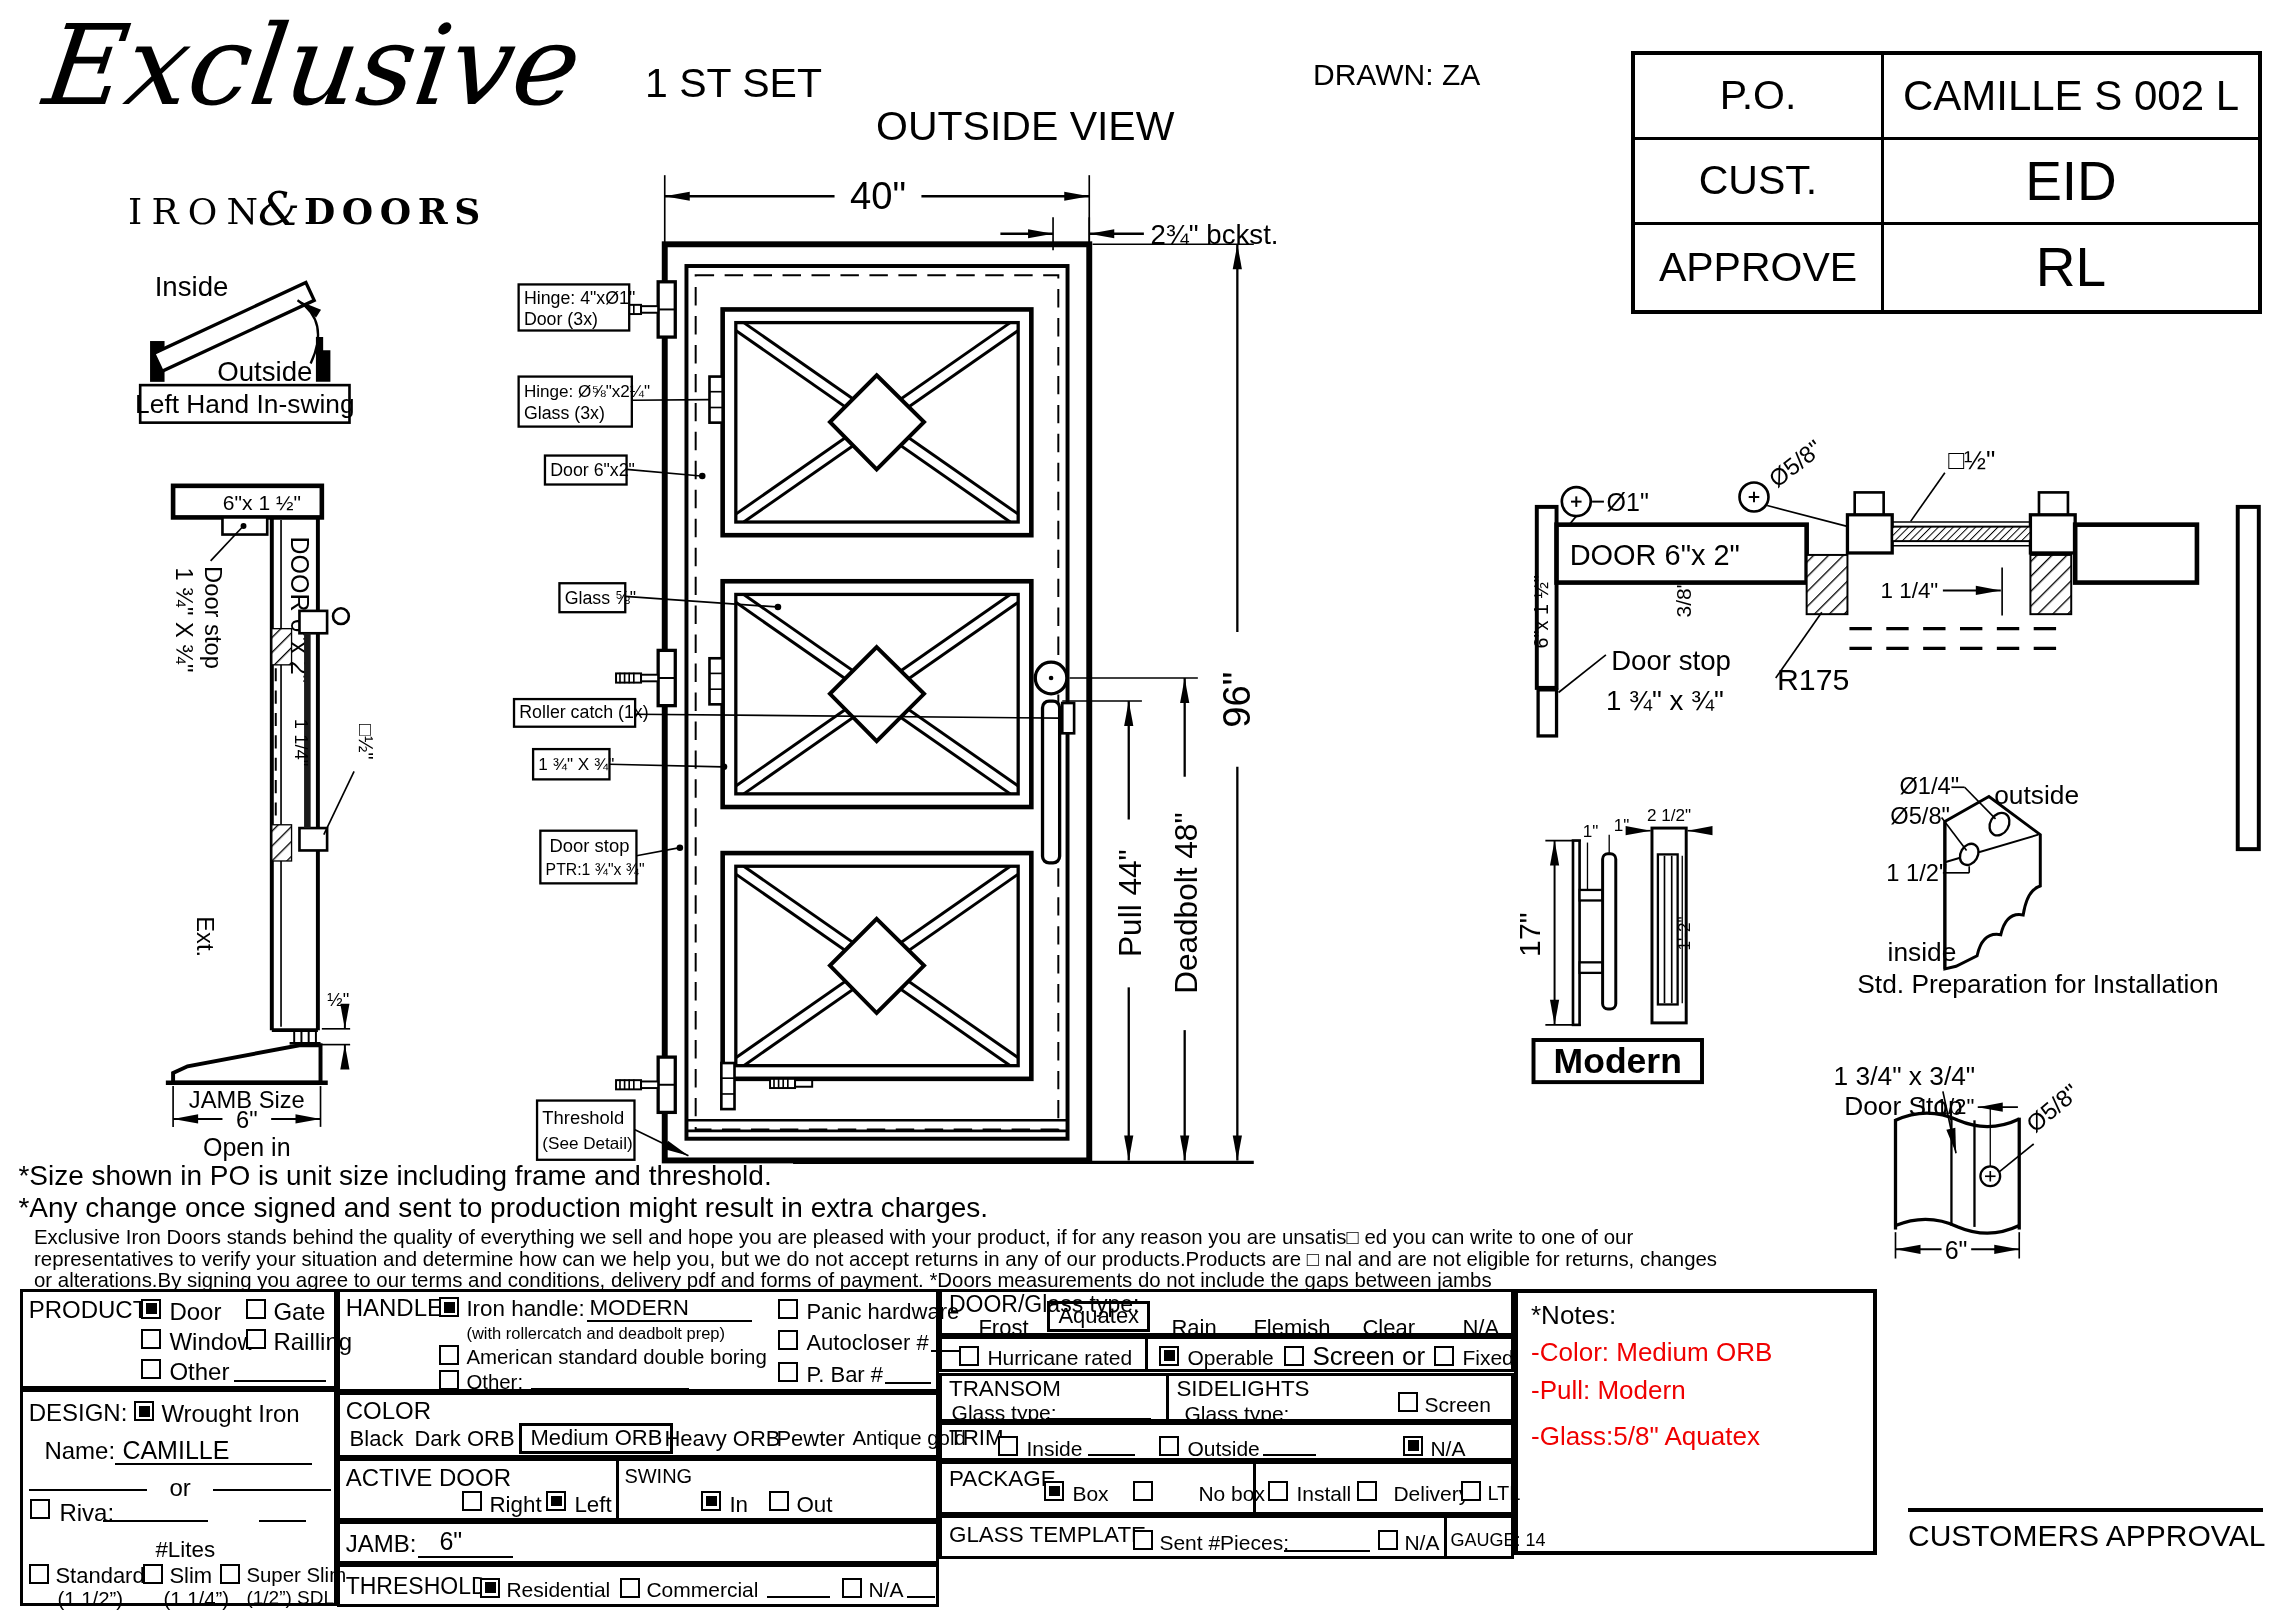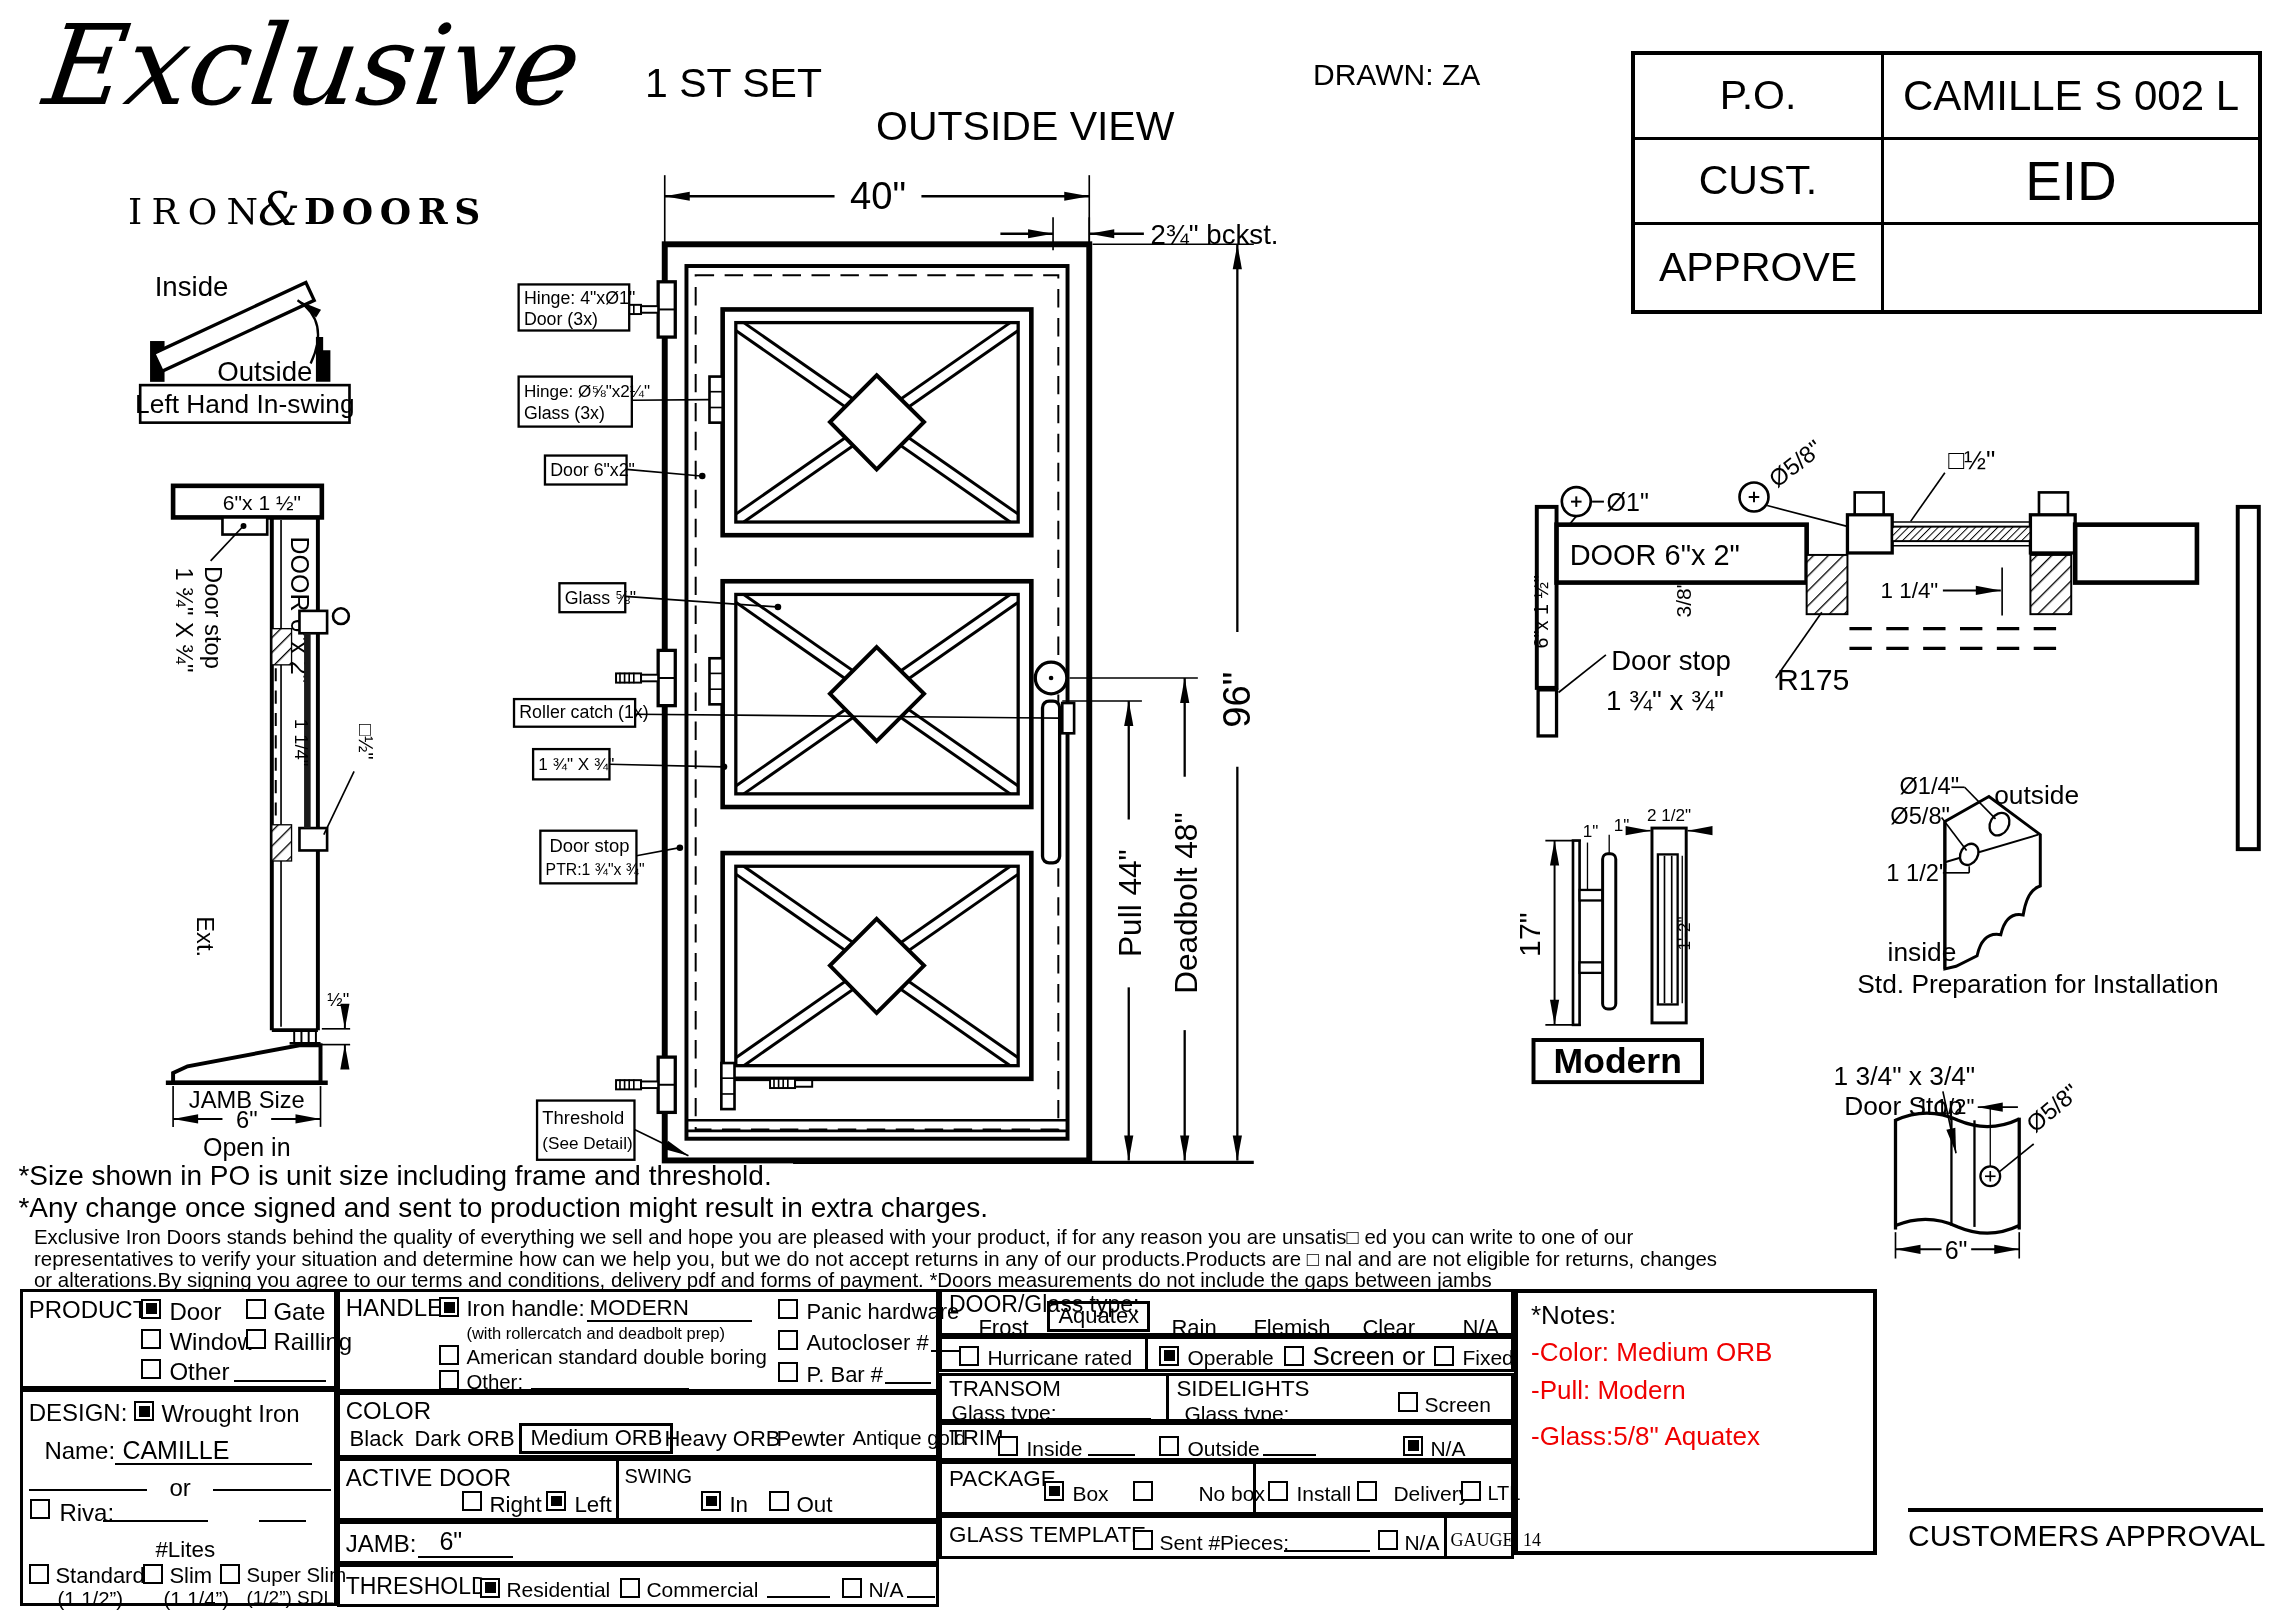--- a/index.html
+++ b/index.html
@@ -40,20 +40,21 @@
     <div class="porow">
       <div class="pocell-l">P.O.</div>
       <div class="pocell-v" style="font-size:42px;">CAMILLE S 002 L</div>
     </div>
     <div class="porow">
       <div class="pocell-l">CUST.</div>
       <div class="pocell-v" style="font-size:55px;">EID</div>
     </div>
     <div class="porow">
       <div class="pocell-l">APPROVE</div>
+      <div class="pocell-v" style="font-size:55px;">RL</div>
     </div>
   </div>
 
   <svg width="2295" height="1616" viewBox="0 0 3487 2455" style="position:absolute;left:0;top:0;">
     <defs>
       <marker id="ma" orient="auto" markerUnits="userSpaceOnUse" markerWidth="42" markerHeight="18" refX="40" refY="9">
         <path d="M2,2 L40,9 L2,16 Z"></path>
       </marker>
       <marker id="mas" orient="auto" markerUnits="userSpaceOnUse" markerWidth="42" markerHeight="18" refX="2" refY="9">
         <path d="M40,2 L2,9 L40,16 Z"></path>
@@ -568,21 +569,21 @@
     </div>
 
     <div class="sec" style="left:919px;top:226px;width:575px;height:44px;">
       <span class="t" style="left:6.6px;top:5.3px;font-size:22.4px;">GLASS TEMPLATE</span>
       <span class="cb" style="left:191px;top:12px;"></span>
       <span class="t" style="left:217px;top:13px;font-size:21px;">Sent #Pieces:</span>
       <span class="ul" style="left:342px;top:32px;width:86px;"></span>
       <span class="cb" style="left:436px;top:12px;"></span>
       <span class="t" style="left:462px;top:13px;font-size:21px;">N/A</span>
       <span class="vline" style="left:502px;top:0;height:41px;"></span>
-      <span class="t" style="left:508px;top:13px;font-size:18px;font-family:Liberation Serif, serif;">GAUGE: 14</span>
+      <span class="t" style="left:508px;top:13px;font-size:18px;">GAUGE: 14</span>
     </div>
   </div>
 
   <div class="sec" style="left:1514px;top:1289px;width:363px;height:266px;border-width:4px;">
     <span class="t" style="left:13px;top:8px;font-size:26px;">*Notes:</span>
     <span class="t red" style="left:13px;top:45px;font-size:26px;">-Color: Medium ORB</span>
     <span class="t red" style="left:13px;top:83px;font-size:26px;">-Pull: Modern</span>
     <span class="t red" style="left:13px;top:129px;font-size:26px;">-Glass:5/8" Aquatex</span>
   </div>
 

